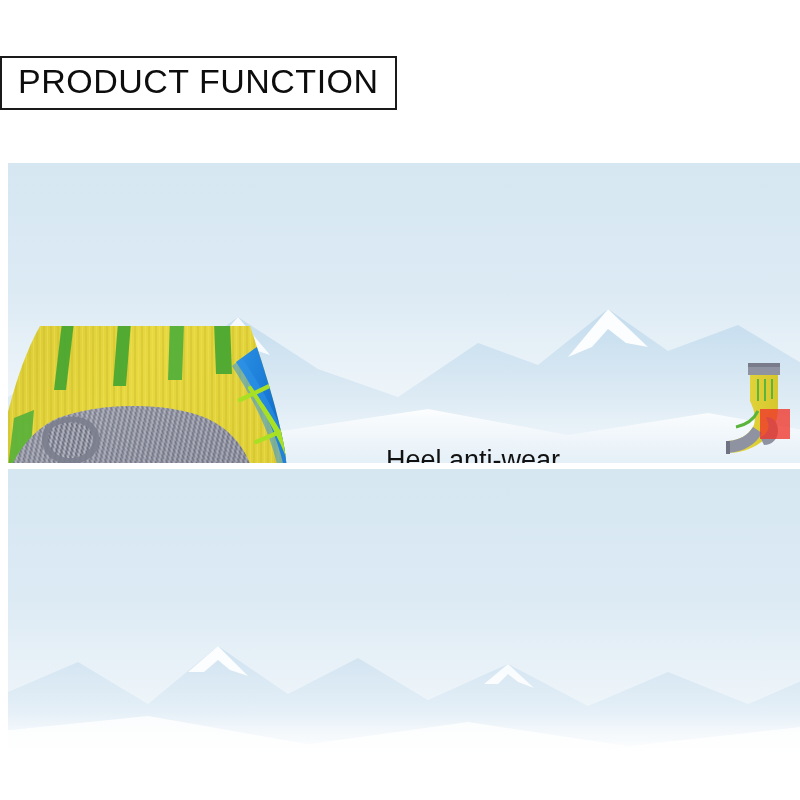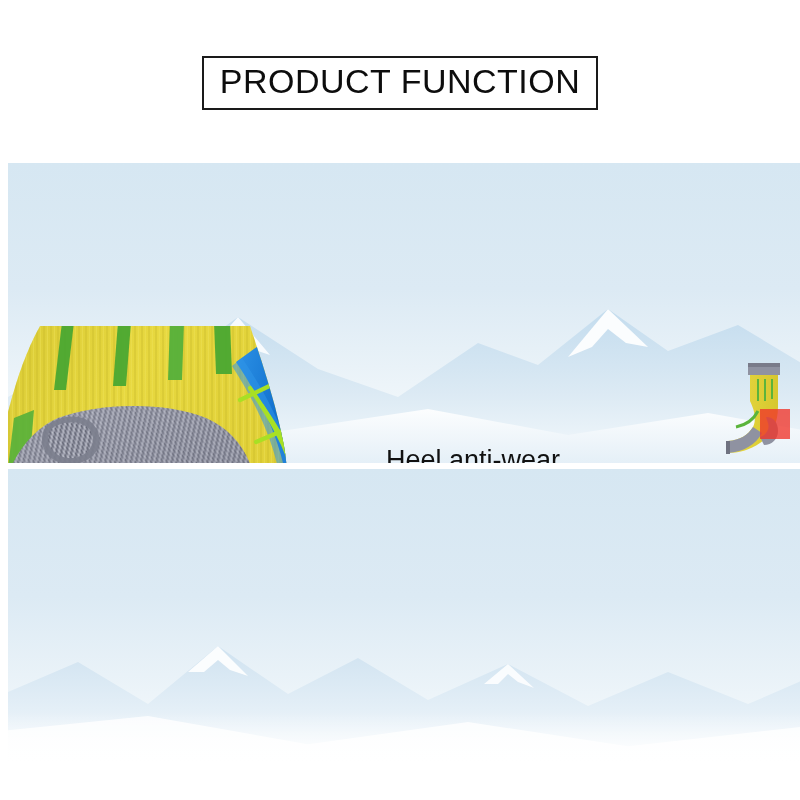--- a/index.html
+++ b/index.html
@@ -14,21 +14,21 @@
     position: relative;
   }
 
   
   .title-wrap {
     position: absolute;
     top: 0; left: 0; right: 0;
     height: 160px;
     display: flex;
     align-items: center;
-    justify-content: center;
+    justify-content: flex-start;
     background: #ffffff;
   }
   .title-box {
     border: 2px solid #1a1a1a;
     padding: 6px 16px 8px 16px;
     background: #ffffff;
     margin-top: 6px;
   }
   .title-box .title-text {
     font-size: 34px;

